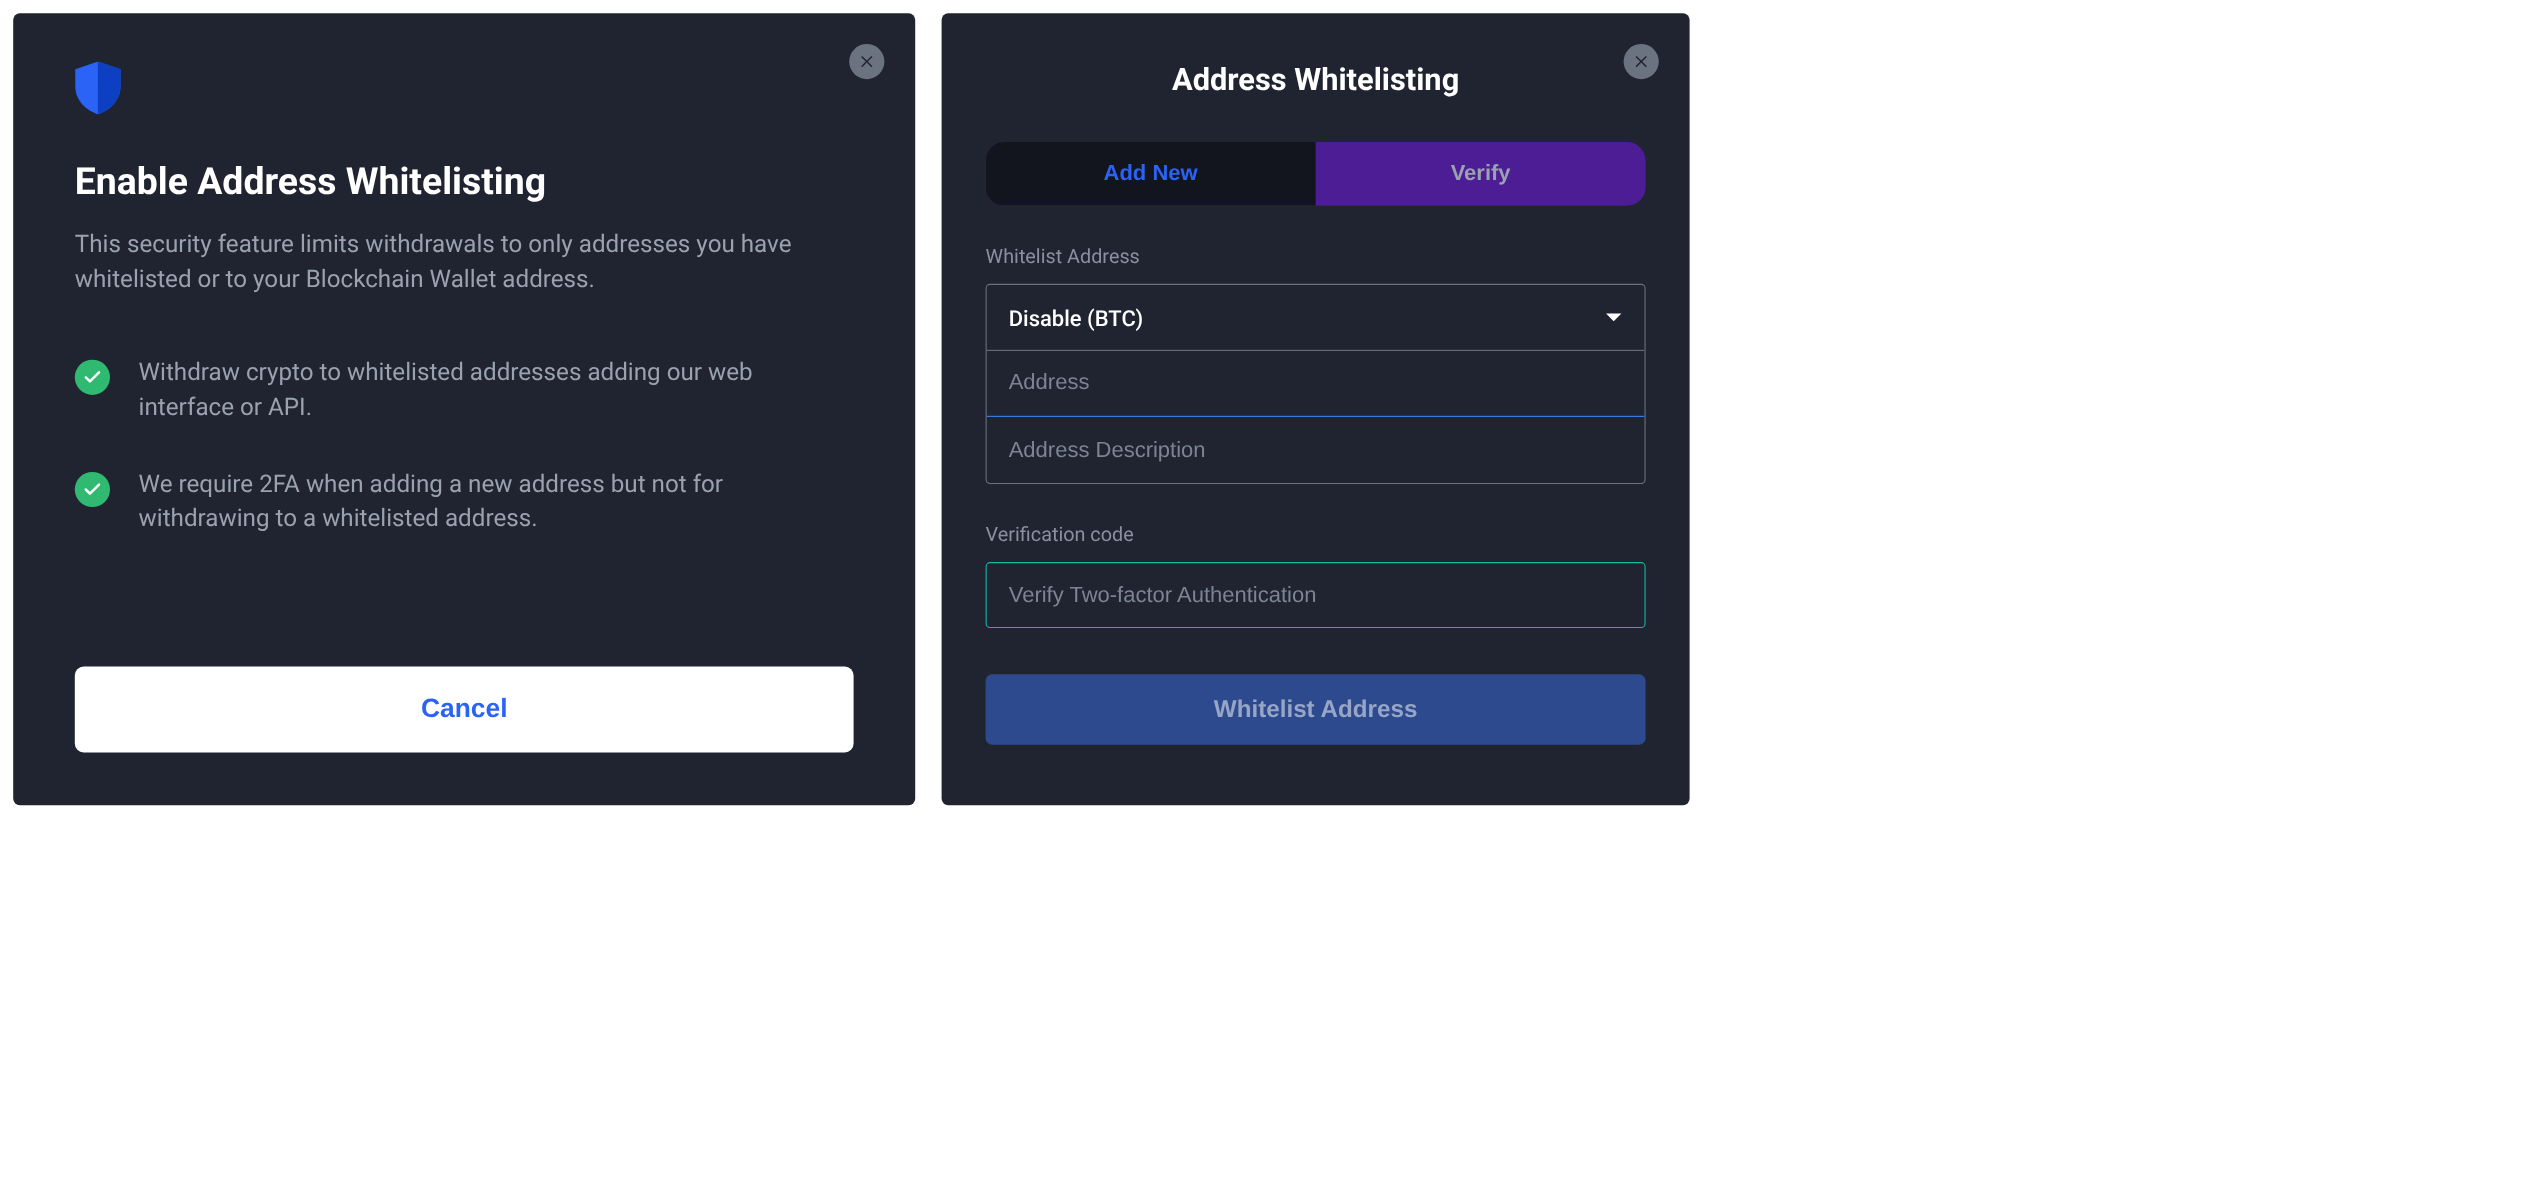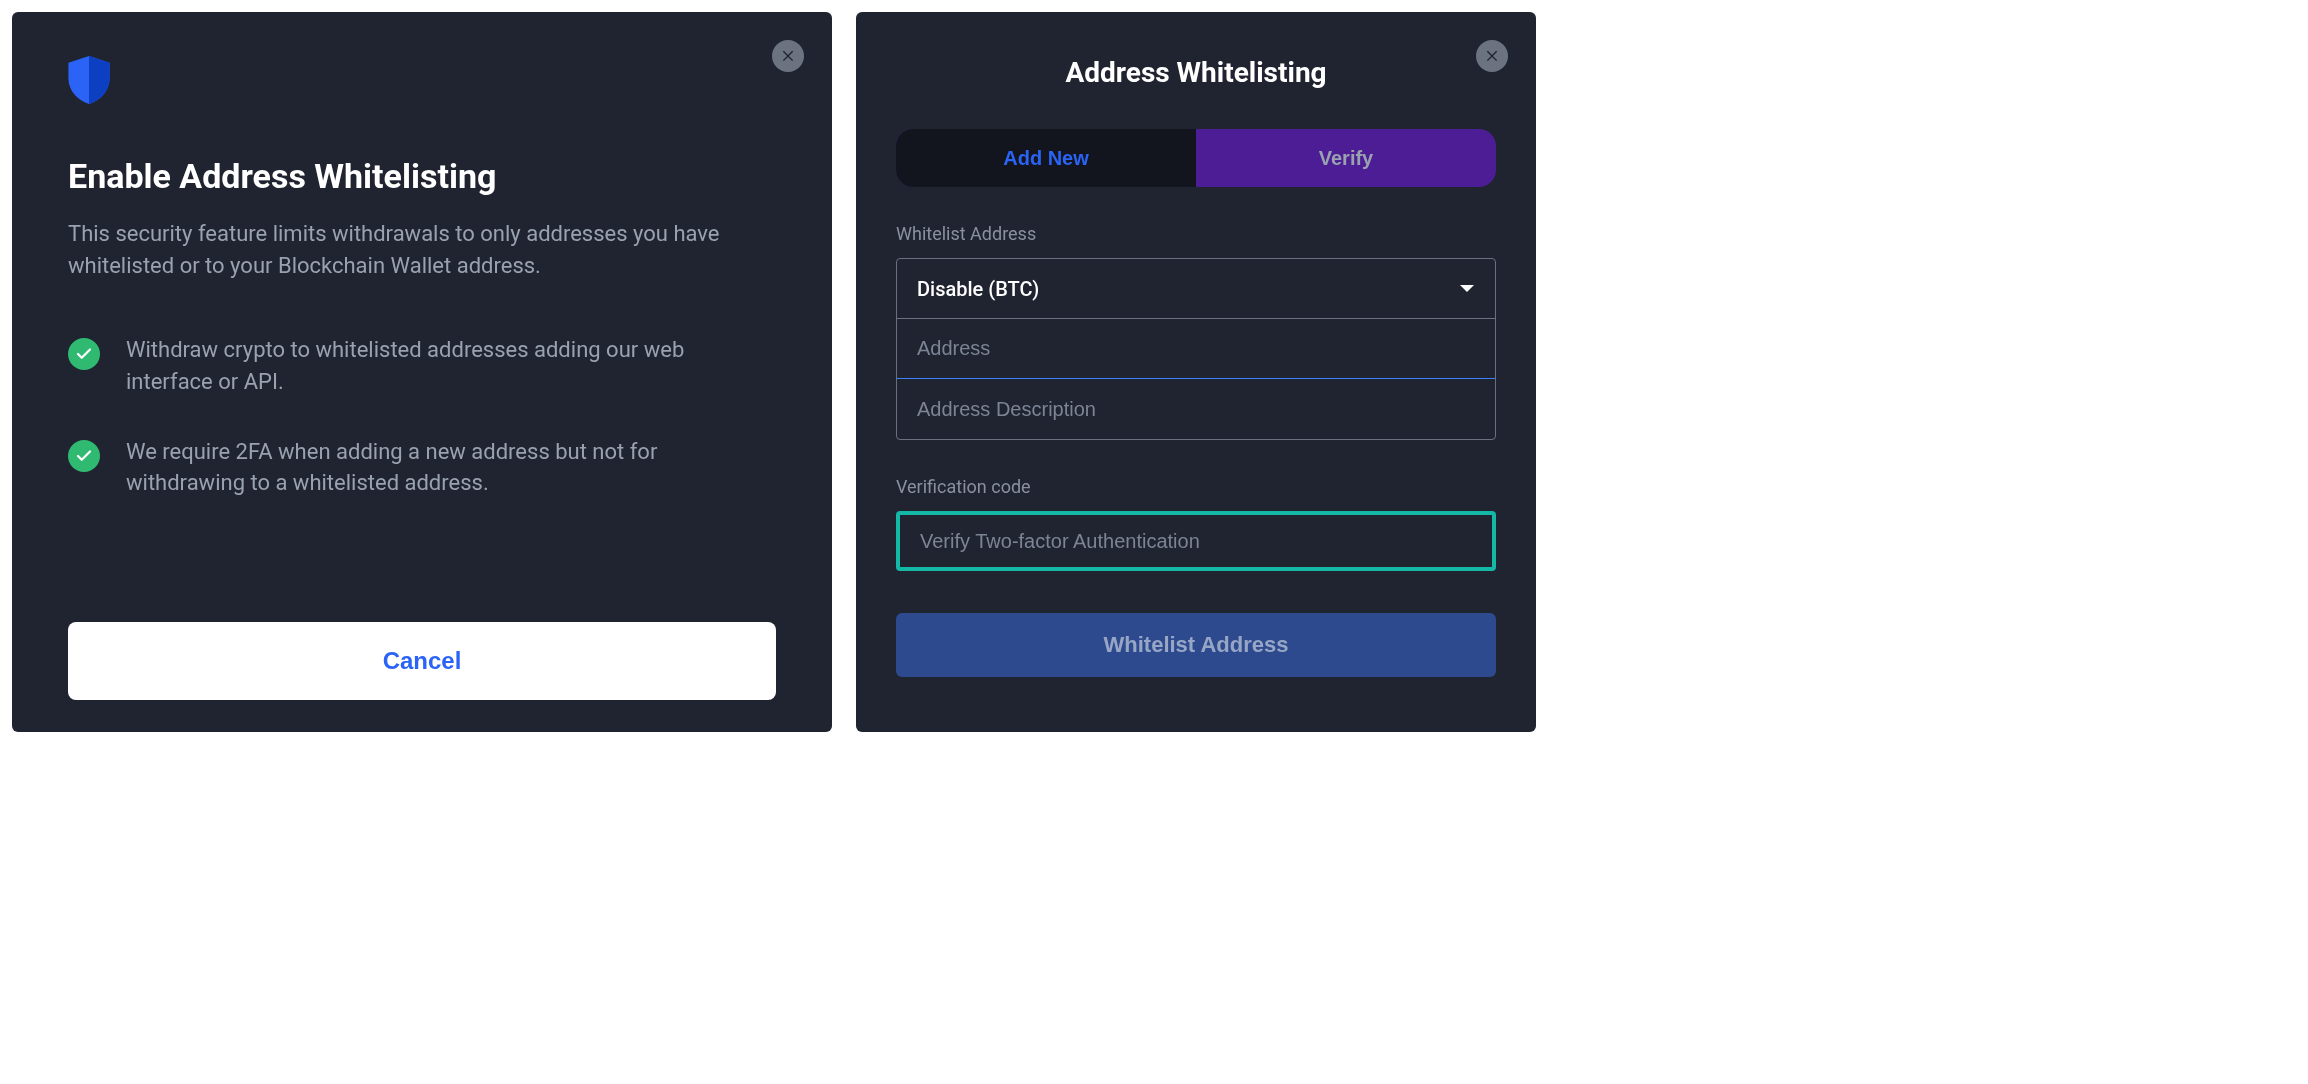--- a/index.html
+++ b/index.html
@@ -51,21 +51,21 @@
     }
     
     .shield-icon svg {
       width: 42px;
       height: 48px;
     }
     .left-title {
       font-size: 34px;
       font-weight: 700;
       color: #ffffff;
-      margin-top: 48px;
+      margin-top: 37px;
     }
     .left-desc {
       font-size: 22px;
       color: #9aa1af;
       line-height: 1.45;
       margin-top: 22px;
     }
     .bullets {
       margin-top: 52px;
     }
@@ -93,21 +93,21 @@
     }
     .bullet-text {
       font-size: 22px;
       color: #9aa1af;
       line-height: 1.45;
     }
     .button-row {
       display: flex;
       gap: 28px;
       position: absolute;
-      bottom: 32px;
+      bottom: 48px;
       left: 56px;
       right: 56px;
     }
     .btn {
       flex: 1;
       height: 78px;
       border-radius: 8px;
       font-size: 24px;
       font-weight: 700;
       border: none;
@@ -196,21 +196,21 @@
       color: #e6e8ee;
       outline: none;
     }
     .input-group .text-input:last-child {
       border-bottom: none;
     }
     .text-input::placeholder {
       color: #7d8494;
     }
     .single-input {
-      border: 4px solid #14b8a6;
+      border: 1px solid #14b8a6;
       border-radius: 4px;
       width: 100%;
       height: 60px;
       background: transparent;
       padding: 0 20px;
       font-size: 20px;
       color: #e6e8ee;
       outline: none;
     }
     .single-input::placeholder {

